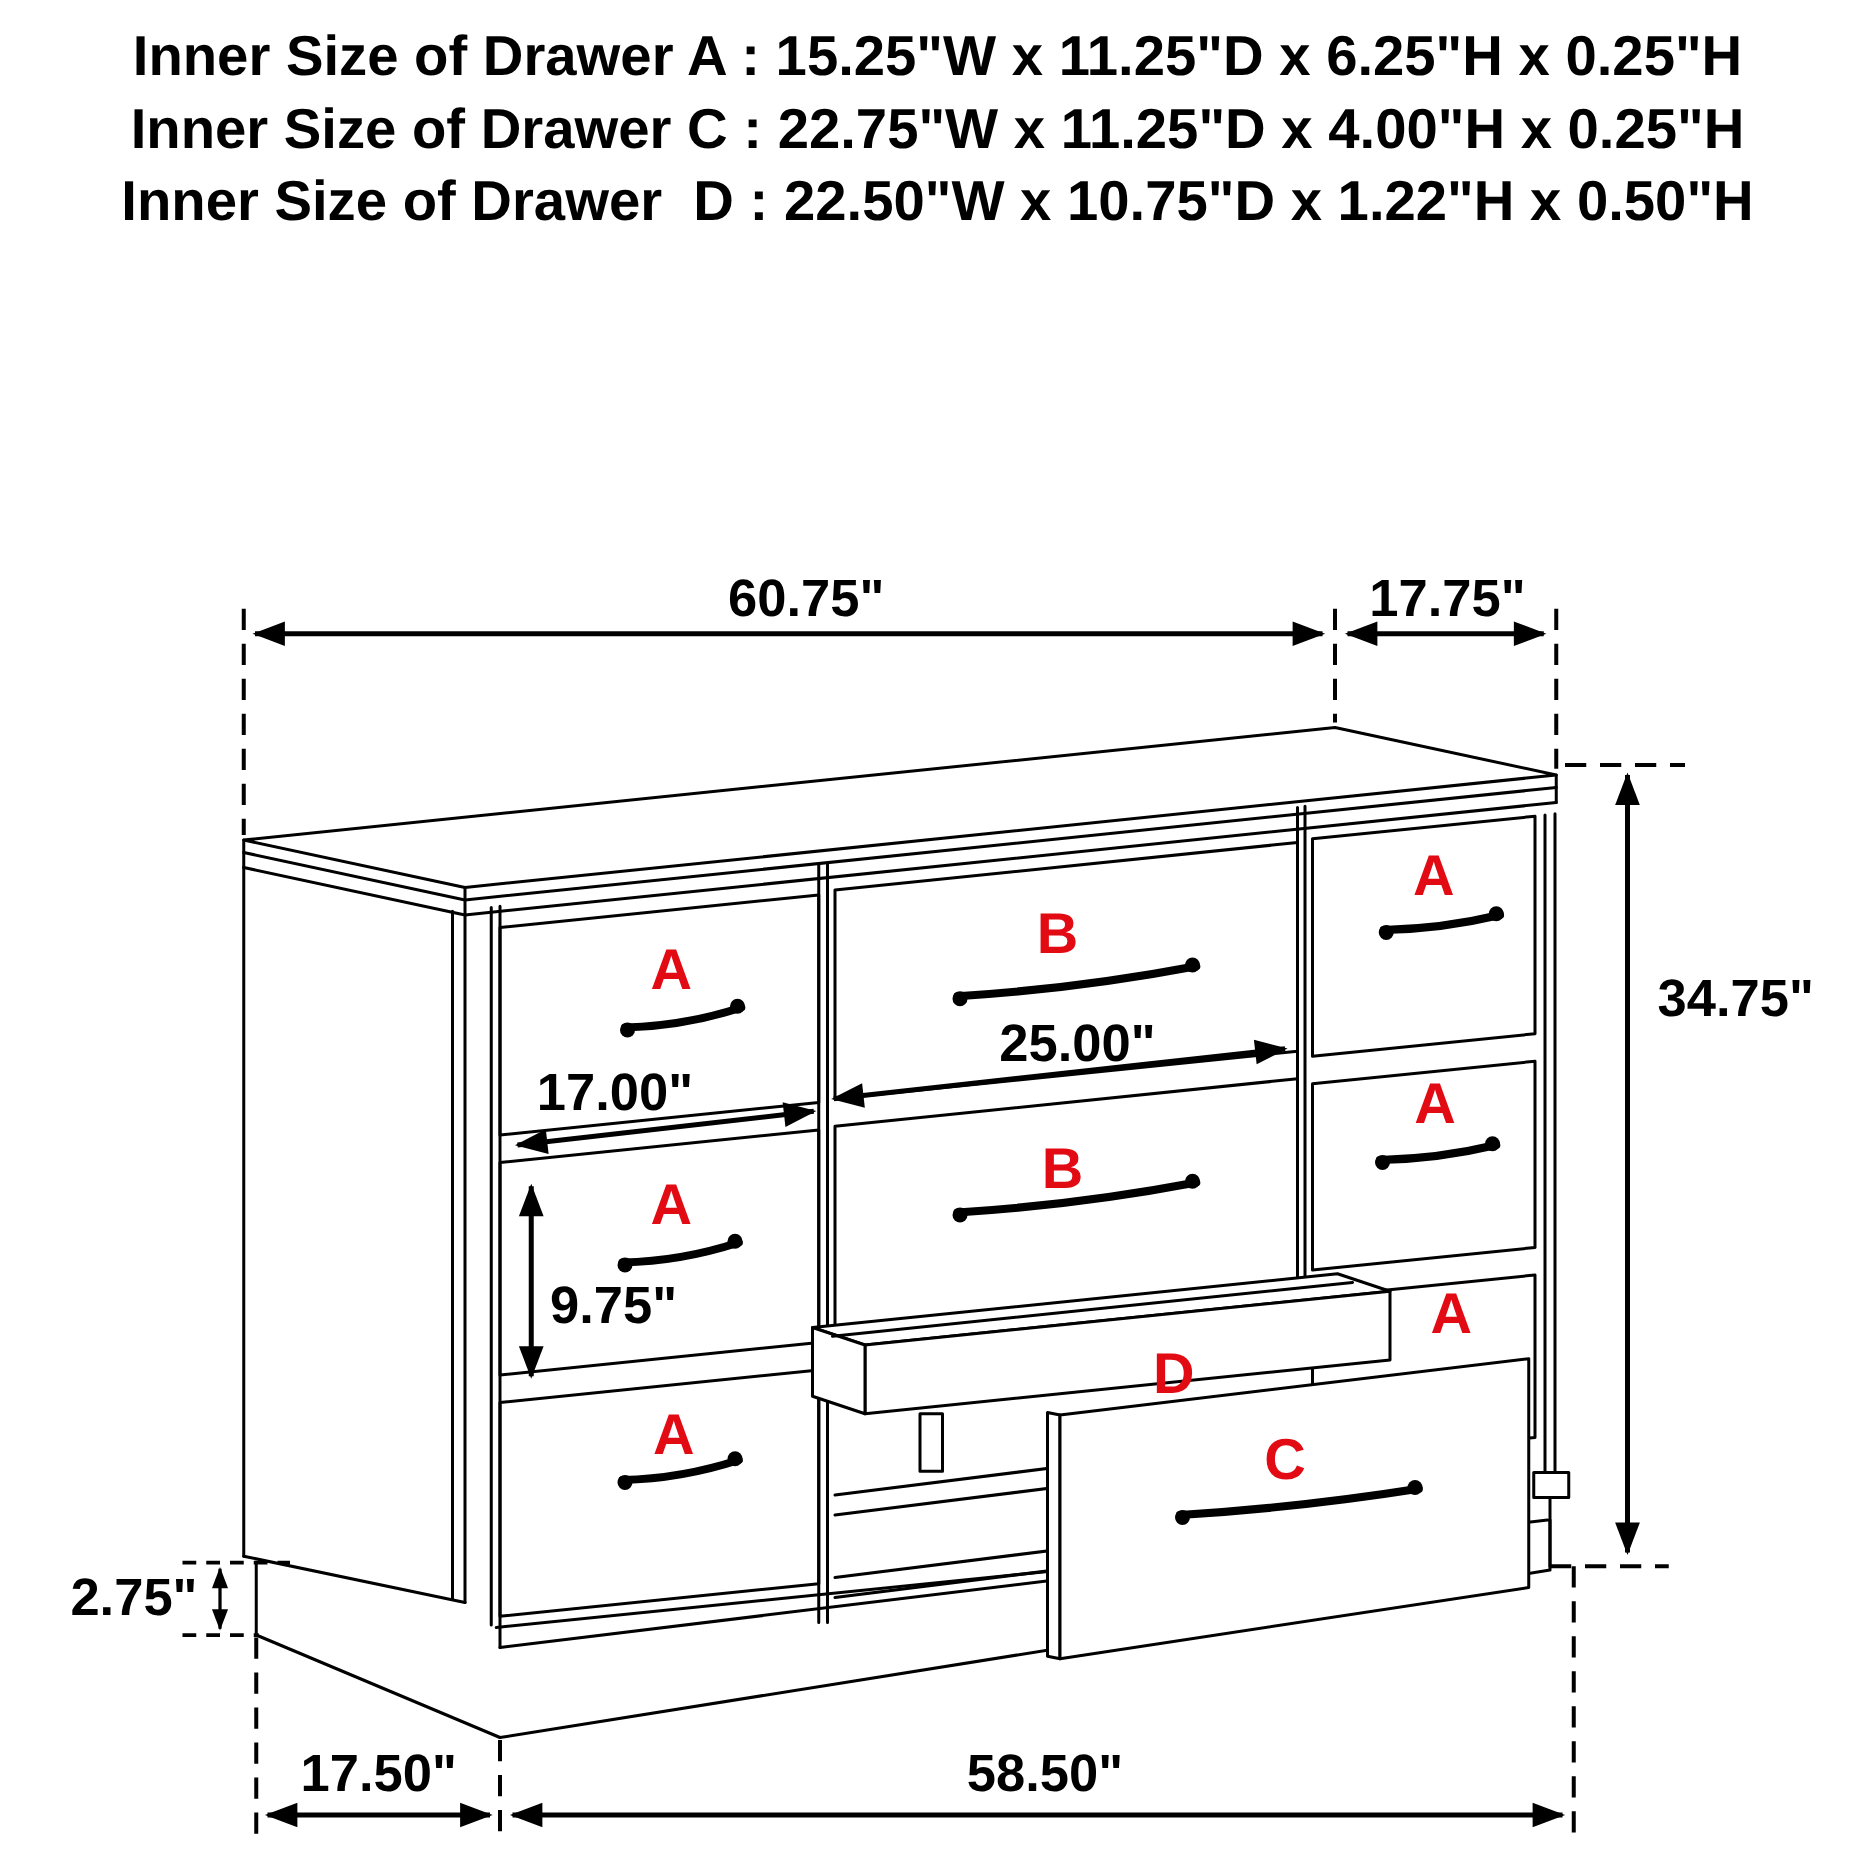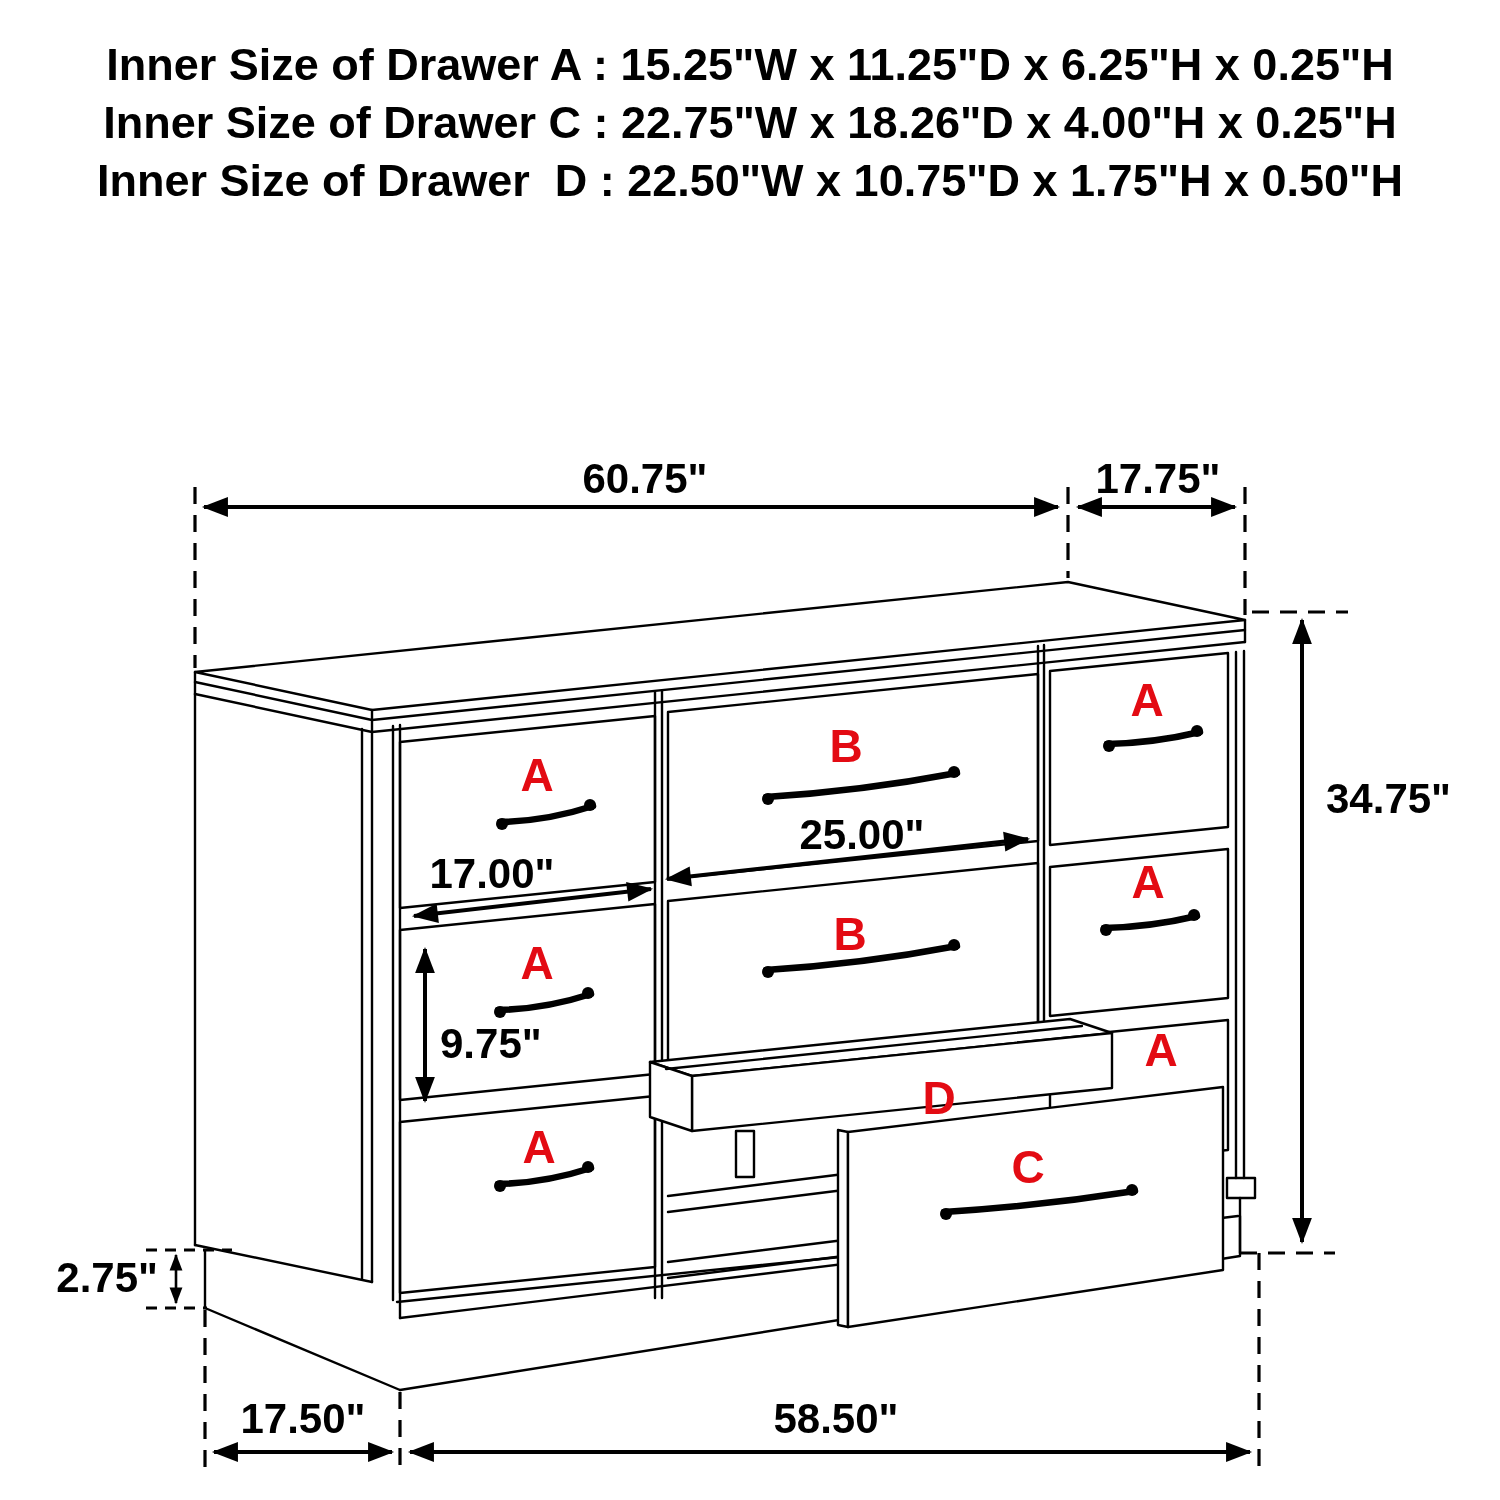--- a/index.html
+++ b/index.html
@@ -1,40 +1,40 @@
 <!DOCTYPE html>
 <html><head>
 <meta charset="utf-8">
 <style>
   html,body{margin:0;padding:0;background:#ffffff;}
   .canvas{position:relative;width:1500px;height:1500px;background:#ffffff;overflow:hidden;
           font-family:"Liberation Sans", sans-serif;}
-  .header{position:absolute;top:16px;left:0;width:1500px;text-align:center;margin-top:20px;}
+  .header{position:absolute;top:16px;left:0;width:1500px;text-align:center;}
   .header .line{white-space:pre;line-height:58px;font-size:45px;font-weight:bold;color:#000;}
   svg{position:absolute;top:0;left:0;}
   .edge{fill:none;stroke:#000;stroke-width:2.4;stroke-linejoin:round;stroke-linecap:round;}
   .edgefill{fill:#ffffff;stroke:#000;stroke-width:2.4;stroke-linejoin:round;}
   .dash{fill:none;stroke:#000;stroke-width:3.2;stroke-dasharray:17 11;}
   .dash-s{fill:none;stroke:#000;stroke-width:3;stroke-dasharray:11 8;}
   .dim{fill:none;stroke:#000;stroke-width:4;}
   .dim-s{fill:none;stroke:#000;stroke-width:2.6;}
   .dimtxt{font-family:"Liberation Sans", sans-serif;font-size:42px;font-weight:bold;fill:#000;}
   .letter{font-family:"Liberation Sans", sans-serif;font-size:46px;font-weight:bold;fill:#e30b13;}
   .handlebar{fill:none;stroke:#000;stroke-width:6.5;stroke-linecap:round;}
   .knob{fill:#000;stroke:none;}
 </style>
 </head>
 <body>
 
 <div class="canvas">
 
   <div class="header">
     <div class="line">Inner Size of Drawer A : 15.25"W x 11.25"D x 6.25"H x 0.25"H</div>
-    <div class="line">Inner Size of Drawer C : 22.75"W x 18.26"D x 4.00"H x 0.25"H</div>
-    <div class="line">Inner Size of Drawer  D : 22.50"W x 10.75"D x 1.75"H x 0.50"H</div>
+    <div class="line">Inner Size of Drawer C : 22.75"W x 11.25"D x 4.00"H x 0.25"H</div>
+    <div class="line">Inner Size of Drawer  D : 22.50"W x 10.75"D x 1.22"H x 0.50"H</div>
   </div>
 
   <svg width="1500" height="1500" viewBox="0 0 1500 1500">
     <defs>
       <marker id="ah" viewBox="0 0 10 10" refX="9.2" refY="5" markerWidth="9" markerHeight="6.5" orient="auto-start-reverse" markerUnits="strokeWidth">
         <path d="M0,1.2 L10,5 L0,8.8 z" fill="#000"></path>
       </marker>
     </defs>
 
     <g>

